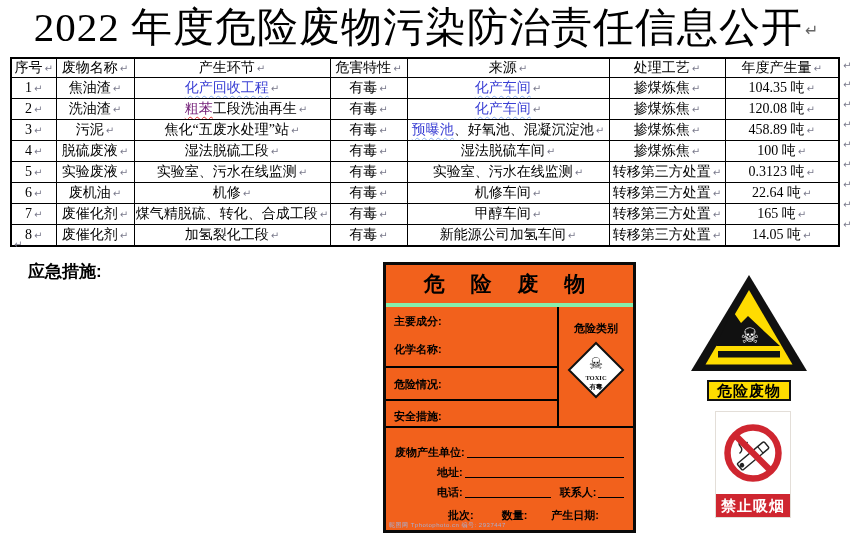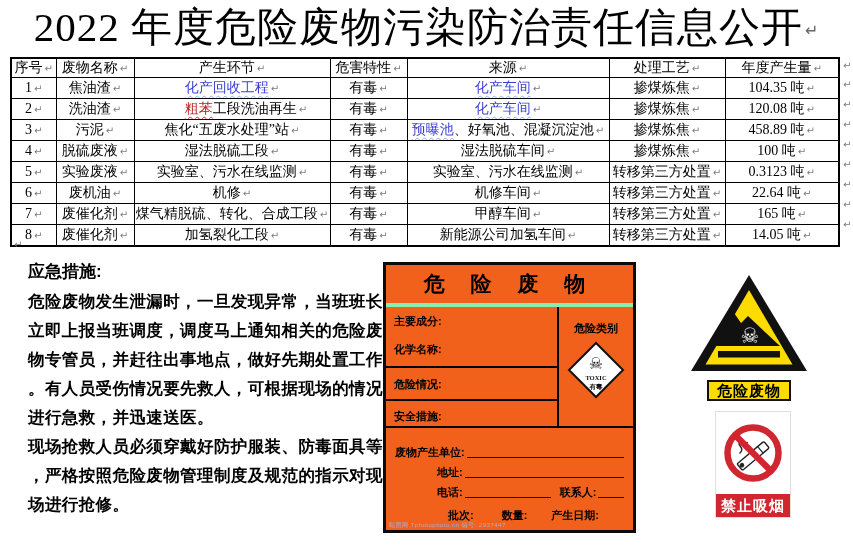--- a/index.html
+++ b/index.html
@@ -13,21 +13,21 @@
   #title .pmark{font-size:16px;vertical-align:5px;color:#666;}
 
   
   #waste-table{position:absolute;top:57px;left:10px;border-collapse:collapse;table-layout:fixed;
                width:828px;border:2px solid #000;font-size:14px;}
   #waste-table th,#waste-table td{border:1px solid #000;text-align:center;padding:0;
                font-weight:normal;line-height:19px;height:20px;white-space:nowrap;overflow:hidden;}
   #waste-table th{height:17px;line-height:17px;}
   .seg-blue{color:#3a3fd4;text-decoration:underline;text-decoration-style:wavy;
             text-decoration-color:#8fb4f5;text-decoration-thickness:1px;text-underline-offset:3px;}
-  .seg-red{color:#b91c1c;text-decoration:underline;text-decoration-style:wavy;
+  .seg-red{color:#701a75;text-decoration:underline;text-decoration-style:wavy;
             text-decoration-color:#e03030;text-decoration-thickness:1px;text-underline-offset:3px;margin-left:28px;}
   #row-end-marks{position:absolute;left:843px;top:57px;}
   #row-end-marks .pmark{display:block;height:20px;line-height:20px;margin:0;}
   #row-end-marks .pmark:first-child{height:18px;line-height:18px;}
   #below-table-mark{position:absolute;left:12px;top:239px;}
 
   
   #emergency{position:absolute;left:28px;top:257px;
              font-family:"Liberation Sans","DejaVu Sans",sans-serif;}
   #emergency .eh{font-size:17px;font-weight:bold;line-height:30px;white-space:nowrap;}
@@ -180,30 +180,20 @@
       <span class="pmark">↵</span>
       <span class="pmark">↵</span>
       <span class="pmark">↵</span>
       <span class="pmark">↵</span>
       <span class="pmark">↵</span>
     </div>
   <div id="below-table-mark" class="pmark">↵</div>
 
   <div id="emergency">
     <div class="eh">应急措施:</div>
-    <div id="emergency-lines">
-        <div class="eline">危险废物发生泄漏时，一旦发现异常，当班班长</div>
-        <div class="eline">立即上报当班调度，调度马上通知相关的危险废</div>
-        <div class="eline">物专管员，并赶往出事地点，做好先期处置工作</div>
-        <div class="eline">。有人员受伤情况要先救人，可根据现场的情况</div>
-        <div class="eline">进行急救，并迅速送医。</div>
-        <div class="eline">现场抢救人员必须穿戴好防护服装、防毒面具等</div>
-        <div class="eline">，严格按照危险废物管理制度及规范的指示对现</div>
-        <div class="eline">场进行抢修。</div>
-      </div>
   </div>
 
   <div id="haz-label">
     <div class="lbl-title">危 险 废 物</div>
     <div class="lbl-mid">
       <div class="lbl-left">
         <div class="f-row1">
           <div class="fld">主要成分:</div>
           <div class="fld">化学名称:</div>
         </div>

